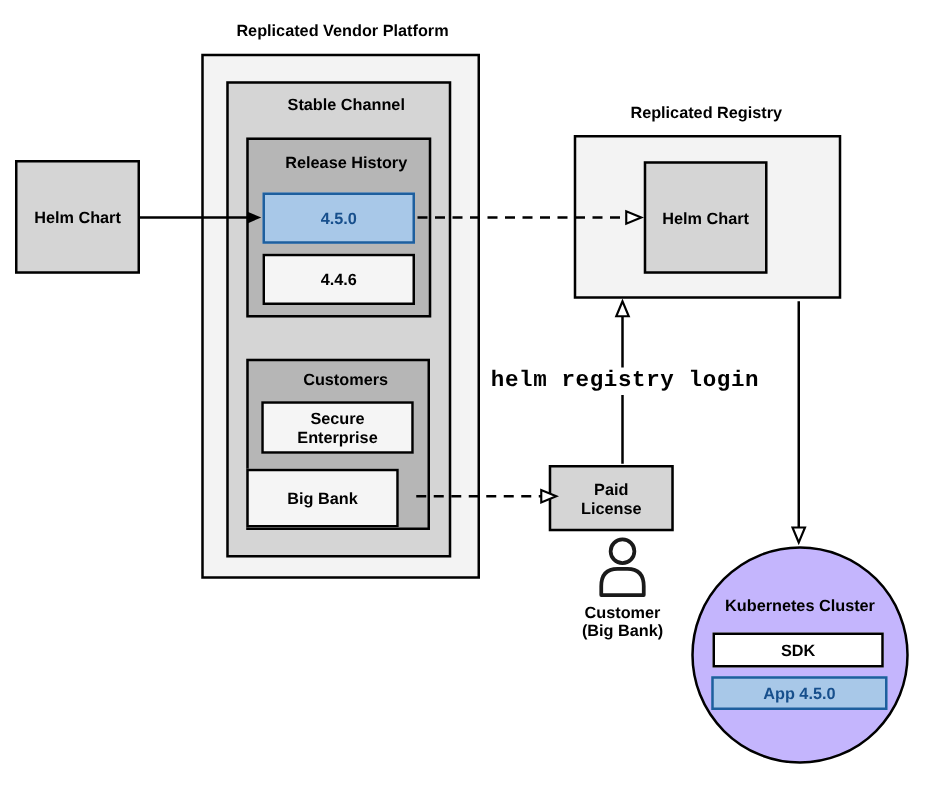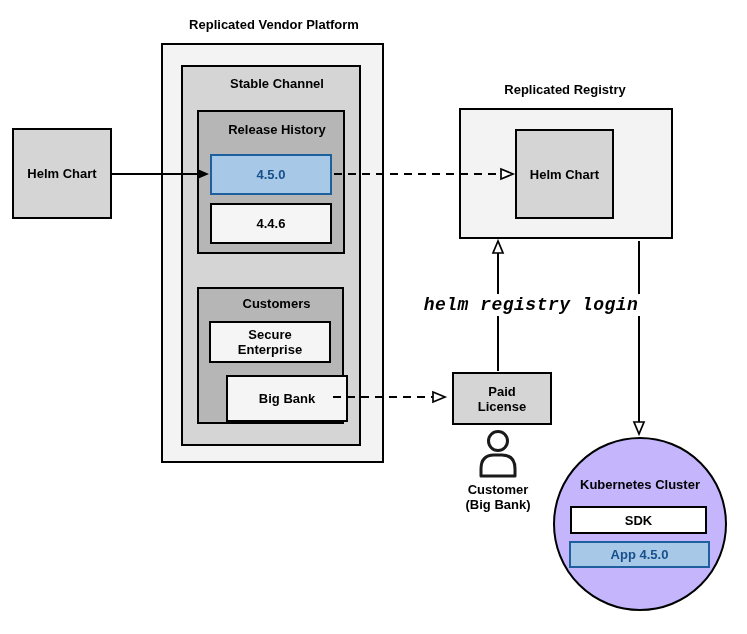--- a/index.html
+++ b/index.html
@@ -47,31 +47,31 @@
   <div class="box fill-white flex-c lbl" style="left:210px;top:203px;width:122px;height:41px;">4.4.6</div>
 
   <div class="box fill-dark" style="left:197px;top:287px;width:147px;height:137px;">
     <div class="lbl flex-t" style="padding-top:7px;">Customers</div>
   </div>
 
   <div class="box fill-white flex-c" style="left:209px;top:321px;width:122px;height:42px;">
     <span class="lbl" style="width:90px;display:inline-block;">Secure Enterprise</span>
   </div>
 
-  <div class="box fill-white flex-c lbl" style="left:226px;top:375px;width:122px;height:47px;">Big Bank</div>
+  <div class="box fill-white flex-c lbl" style="left:197px;top:375px;width:122px;height:47px;">Big Bank</div>
 
   <div class="box fill-mid flex-c lbl" style="left:12px;top:128px;width:100px;height:91px;">Helm Chart</div>
 
   <div class="free-lbl" style="left:465px;top:82px;width:200px;">Replicated Registry</div>
 
   <div class="box fill-light" style="left:459px;top:108px;width:214px;height:131px;"></div>
 
   <div class="box fill-mid flex-c lbl" style="left:515px;top:129px;width:99px;height:90px;">Helm Chart</div>
 
-  <div class="box fill-mid flex-c" style="left:452px;top:372px;width:100px;height:53px;">
+  <div class="box fill-mid flex-c" style="left:439px;top:372px;width:100px;height:53px;">
     <div class="lbl">
       <div>Paid</div>
       <div>License</div>
     </div>
   </div>
 
   <svg class="connector-layer" style="left:478px;top:429px;z-index:2;" width="40" height="50" viewBox="0 0 40 50">
     <circle cx="20" cy="12" r="9.5" fill="none" stroke="#1a1a1a" stroke-width="3"></circle>
     <path d="M3,47 L3,40 Q3,26 16,26 L24,26 Q37,26 37,40 L37,47 Z" fill="none" stroke="#1a1a1a" stroke-width="3" stroke-linejoin="round"></path>
   </svg>
@@ -98,15 +98,15 @@
     <path d="M333,397 H433" stroke="#000" stroke-width="2" stroke-dasharray="8,6" fill="none"></path>
     <path d="M445,397 L433,392 L433,402 Z" fill="#fff" stroke="#000" stroke-width="1.7"></path>
 
     <path d="M498,371 V253" stroke="#000" stroke-width="2" fill="none"></path>
     <path d="M498,241 L493,253 L503,253 Z" fill="#fff" stroke="#000" stroke-width="1.7"></path>
 
     <path d="M639,241 V422" stroke="#000" stroke-width="2" fill="none"></path>
     <path d="M639,434 L634,422 L644,422 Z" fill="#fff" stroke="#000" stroke-width="1.7"></path>
   </svg>
 
-  <div class="cmd" style="left:531px;top:294px;font-style:italic;">helm registry login</div>
+  <div class="cmd" style="left:500px;top:294px;">helm registry login</div>
 
 </div>
 
 </body></html>

